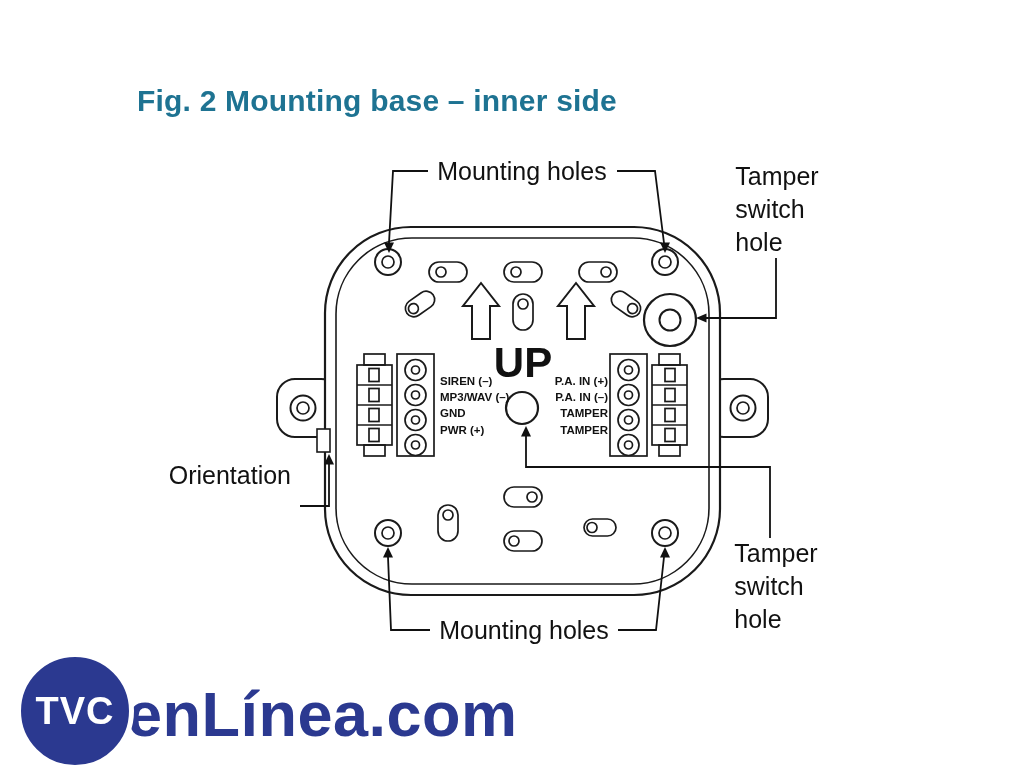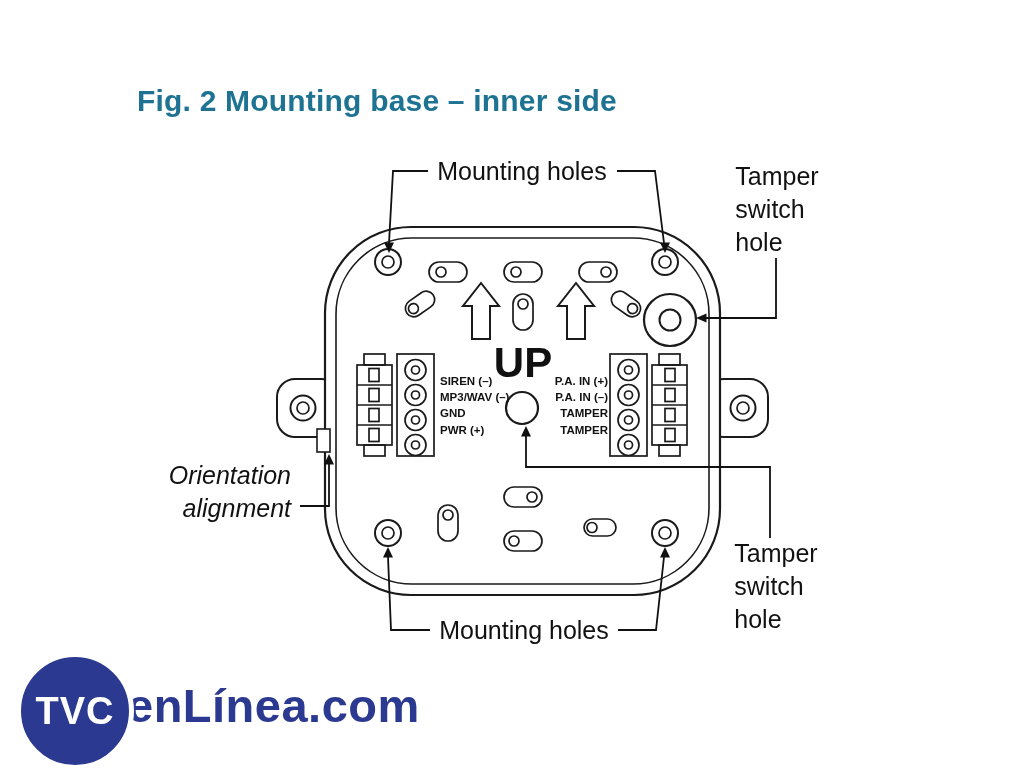--- a/index.html
+++ b/index.html
@@ -7,38 +7,38 @@
           font-family:"Liberation Sans", sans-serif; }
   .diagram-svg { position:absolute; left:0; top:0; width:1024px; height:768px; }
 
   .fig-title { position:absolute; left:137px; top:84px; font-size:30px; font-weight:600;
                color:#1e7392; letter-spacing:0.2px; white-space:nowrap; }
 
   .dlabel { position:absolute; color:#111111; font-size:25px; line-height:33px; white-space:nowrap; }
   .dlabel.center { transform:translateX(-50%); }
   #lbl-mounting-top   { left:522px; top:155px; }
   #lbl-tamper         { left:777px; top:160px; }
-  #lbl-orientation    { left:120px; top:459px; width:171px; text-align:right; white-space:normal;font-style:italic; }
+  #lbl-orientation    { left:120px; top:459px; width:171px; text-align:right; white-space:normal; }
   #lbl-wiring         { left:776px; top:537px; }
   #lbl-mounting-bottom{ left:524px; top:614px; }
 
   .up-text { font-family:"Liberation Sans", sans-serif; font-size:42px; font-weight:bold;
              fill:#111111; text-anchor:middle; stroke:none; }
   .tlabel  { font-family:"Liberation Sans", sans-serif; font-size:11.5px; font-weight:bold;
              fill:#111111; stroke:none; }
   .tlabel-r{ text-anchor:end; }
 
   .logo-banner { position:absolute; left:58px; top:726px; width:397px; height:35px;
                  background:#2b3990; border-radius:9px; color:#ffffff; font-size:17px;
                  line-height:35px; padding-left:72px; box-sizing:border-box; letter-spacing:0.3px; }
   .logo-circle { position:absolute; left:16px; top:652px; width:118px; height:118px;
                  background:#2b3990; border:5px solid #ffffff; border-radius:50%;
                  box-sizing:border-box; display:flex; align-items:center; justify-content:center;
                  color:#ffffff; font-size:38px; font-weight:bold; letter-spacing:1px; }
-  .logo-brand  { position:absolute; left:127px; top:678px; font-size:47px; font-weight:bold;
+  .logo-brand  { position:absolute; left:127px; top:678px; font-size:63px; font-weight:bold;
                  color:#2b3990; letter-spacing:0.5px; white-space:nowrap; }
 </style>
 </head>
 <body>
 
 <div class="page">
 
   <svg class="diagram-svg" viewBox="0 0 1024 768">
     <g stroke="#1a1a1a" fill="none" stroke-width="1.7">
 
@@ -198,21 +198,20 @@
   <div class="dlabel center" id="lbl-mounting-top">Mounting holes</div>
 
   <div class="dlabel center" id="lbl-tamper">
     <div>Tamper</div>
     <div>switch</div>
     <div>hole</div>
   </div>
 
   <div class="dlabel" id="lbl-orientation">
     <div>Orientation</div>
-    <div>alignment</div>
   </div>
 
   <div class="dlabel center" id="lbl-wiring">
     <div>Tamper</div>
     <div>switch</div>
     <div>hole</div>
   </div>
 
   <div class="dlabel center" id="lbl-mounting-bottom">Mounting holes</div>
 

